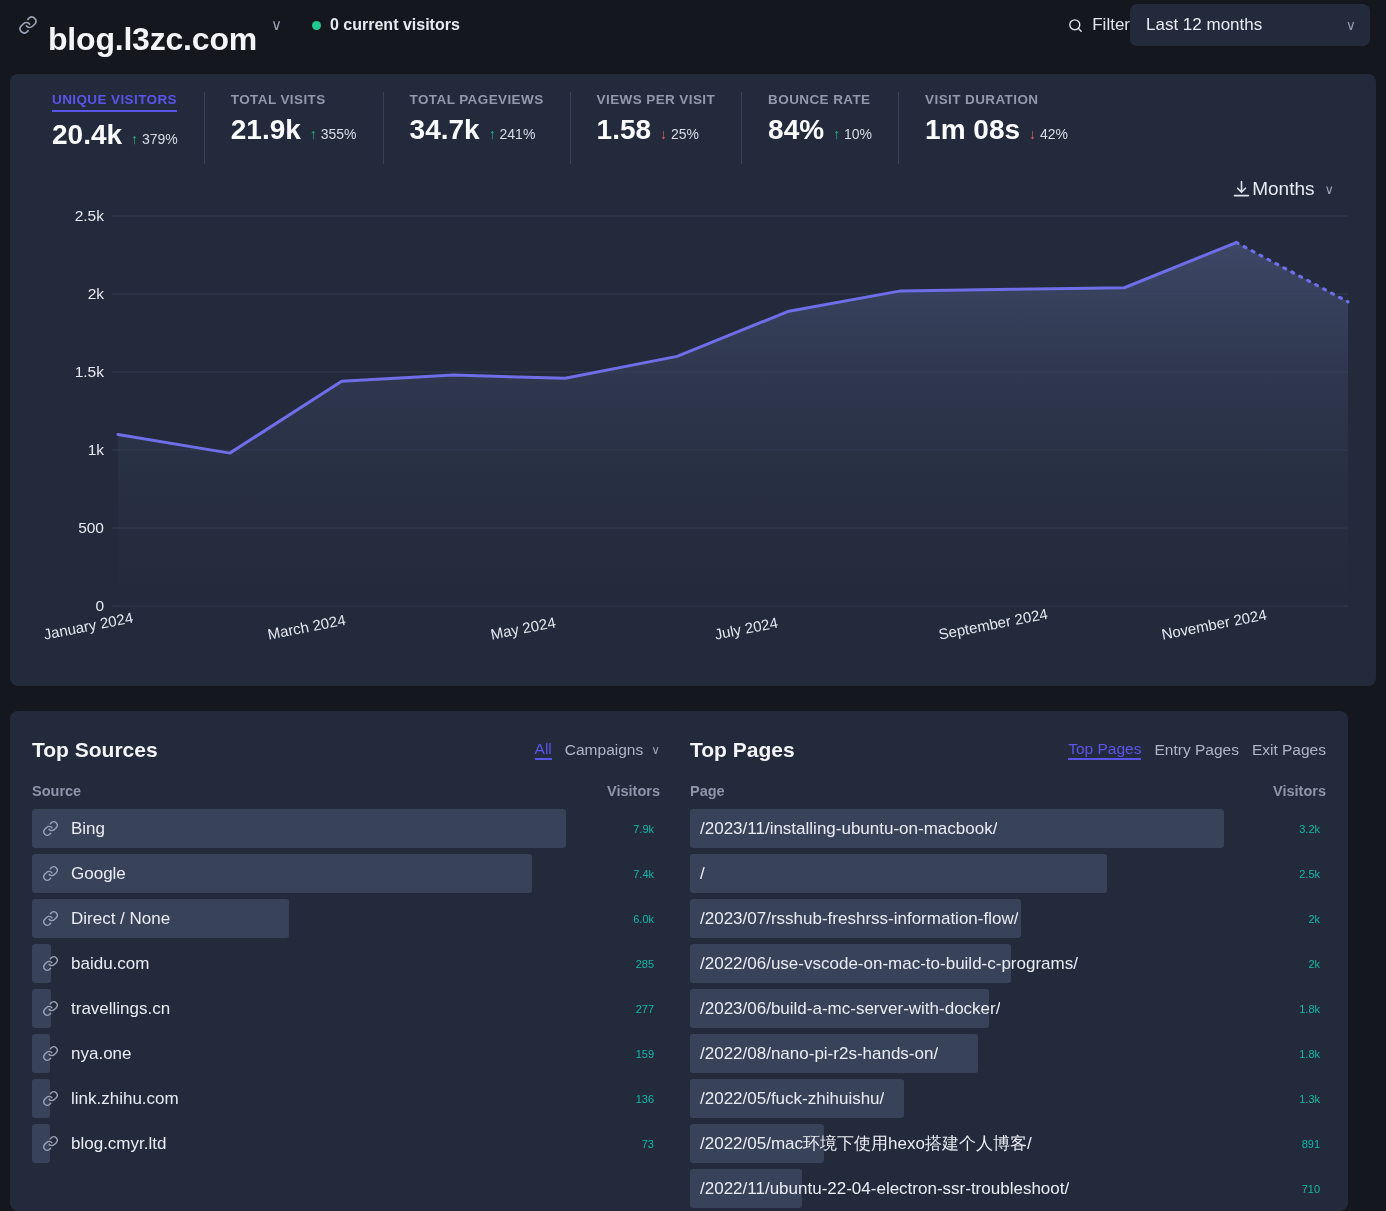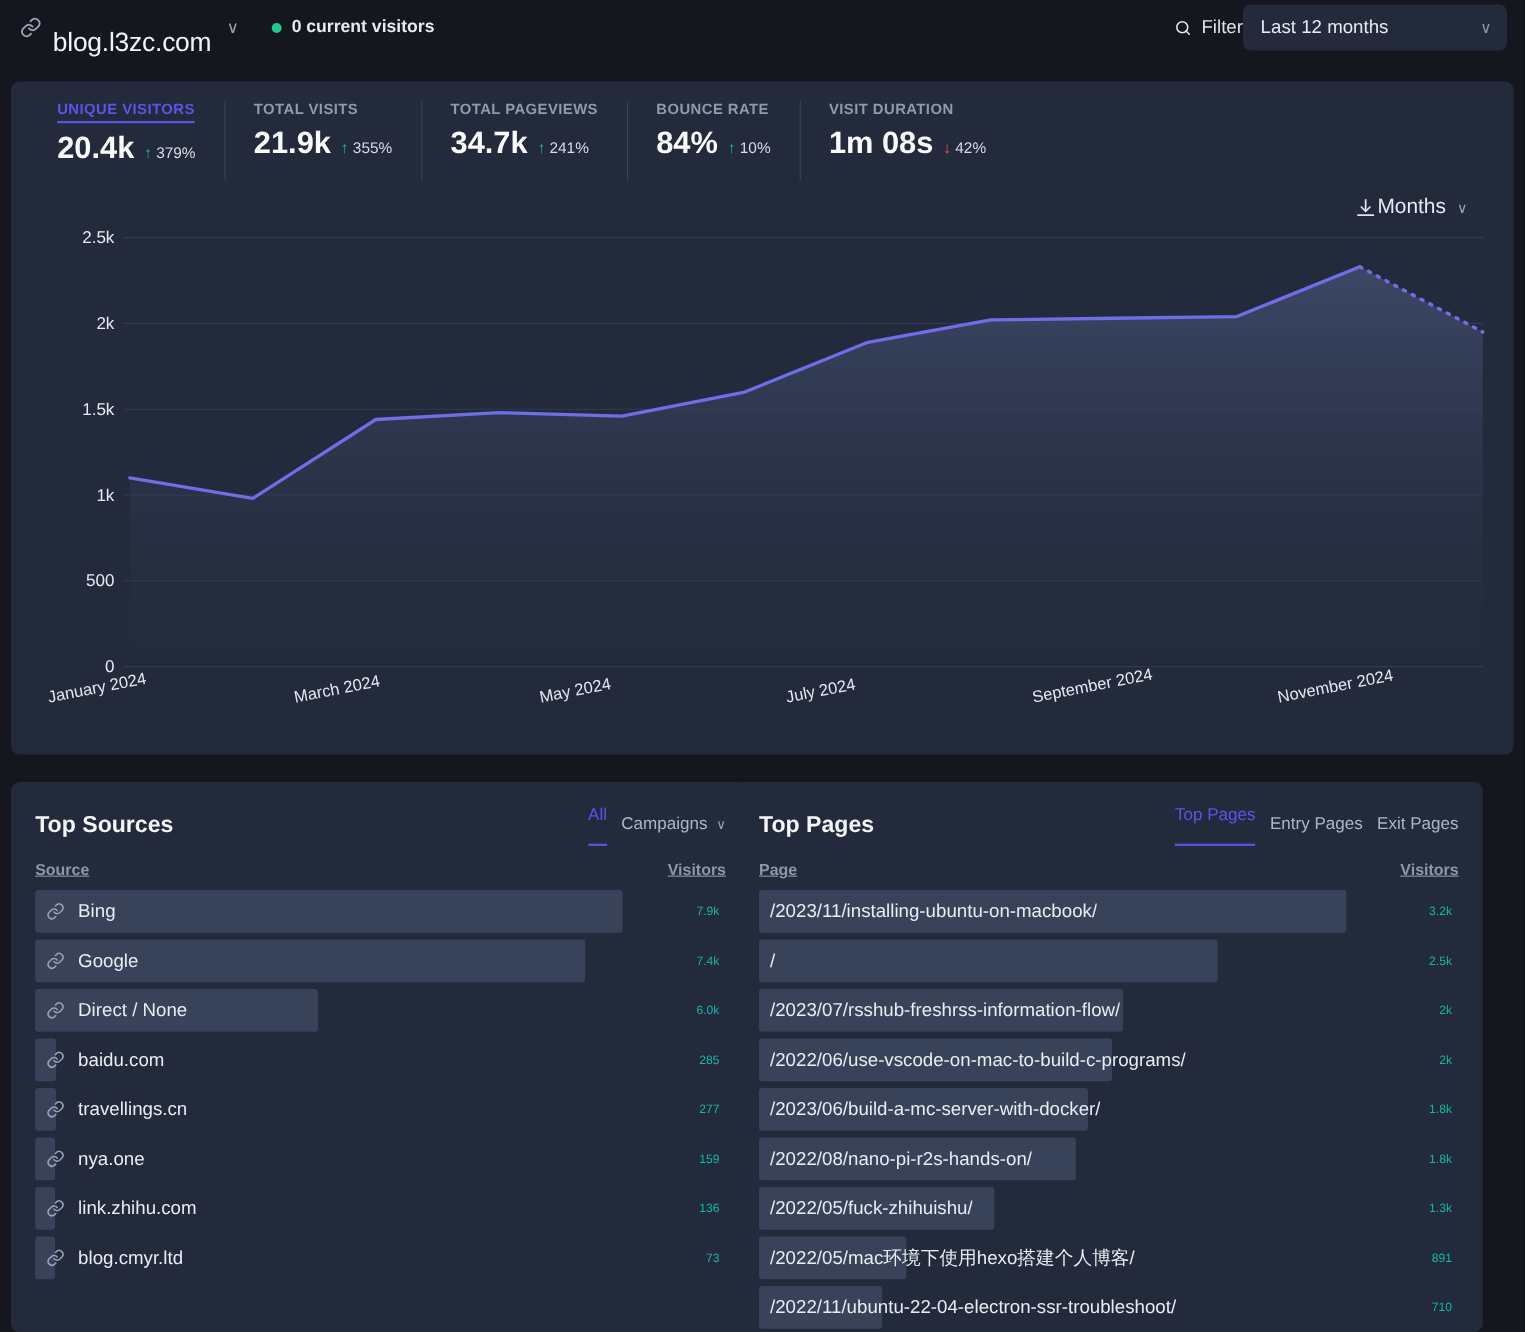--- a/index.html
+++ b/index.html
@@ -12,21 +12,21 @@
   body { position: relative; }
 
   
   .topbar {
     height: 50px; display: flex; align-items: center;
     padding: 0 16px 0 18px; gap: 0;
   }
   .site-block { display: flex; align-items: center; gap: 10px; }
   .link-icon { width: 20px; height: 20px; color: #9aa3b5; flex: none; }
   .site-name {
-    font-size: 24px; font-weight: normal; color: #f2f4f8; letter-spacing: -0.2px; margin-top: 28px;
+    font-size: 32px; font-weight: bold; color: #f2f4f8; letter-spacing: -0.2px; margin-top: 28px;
   }
   .chev { color: #9aa3b5; font-size: 15px; margin-left: 4px; }
   .visitors-block { display: flex; align-items: center; gap: 9px; margin-left: 30px; }
   .live-dot { width: 9px; height: 9px; border-radius: 50%; background: #22c98f; }
   .visitors-text { color: #e7eaf1; font-size: 16px; font-weight: bold; }
   .topbar-right { margin-left: auto; display: flex; align-items: center; gap: 0; }
   .filter-btn { display: flex; align-items: center; gap: 8px; color: #dfe3ec; font-size: 17px; }
   .search-icon { width: 17px; height: 17px; }
   .date-select {
     background: #232a3b; border-radius: 7px; height: 42px;
@@ -84,25 +84,25 @@
     position: absolute; left: 10px; top: 711px; width: 672px; height: 500px;
     padding: 22px 22px 0 22px;
   }
   .bottom-right {
     position: absolute; left: 668px; top: 711px; width: 680px; height: 500px;
     padding: 22px 22px 0 22px;
   }
   .panel-head { display: flex; align-items: center; justify-content: space-between; height: 34px; }
   .panel-title { font-size: 21px; font-weight: bold; color: #f4f6fa; }
   .panel-tabs { display: flex; align-items: center; gap: 13px; font-size: 15.5px; color: #aeb6c6; }
-  .panel-tabs .tab-active { color: #5b54e8; border-bottom: 2px solid #5b54e8; padding-bottom: 17px; }
+  .panel-tabs .tab-active { color: #5b54e8; border-bottom: 2px solid #5b54e8; padding-bottom: 0; }
   .panel-tabs .chev2 { font-size: 12px; color: #9aa3b5; margin-left: -5px; }
   .col-head {
     display: flex; justify-content: space-between; align-items: center;
-    font-size: 14.5px; font-weight: bold; color: #8d96aa; margin-top: 16px; margin-bottom: 7px; text-decoration: underline;
+    font-size: 14.5px; font-weight: bold; color: #8d96aa; margin-top: 16px; margin-bottom: 7px;
   }
   .row {
     position: relative; display: flex; align-items: center; justify-content: space-between;
     height: 45px;
   }
   .row-bar {
     position: absolute; left: 0; top: 3px; bottom: 3px;
     background: #384259; border-radius: 3px;
   }
   .row-label {
@@ -163,20 +163,27 @@
       <div class="metric-row">
         <span class="metric-value">21.9k</span>
         <span class="metric-change"><span class="arrow-up">↑</span> <span>355%</span></span>
       </div>
     </div>
     <div class="metric">
       <span class="metric-label">TOTAL PAGEVIEWS</span>
       <div class="metric-row">
         <span class="metric-value">34.7k</span>
         <span class="metric-change"><span class="arrow-up">↑</span> <span>241%</span></span>
+      </div>
+    </div>
+    <div class="metric">
+      <span class="metric-label">VIEWS PER VISIT</span>
+      <div class="metric-row">
+        <span class="metric-value">1.58</span>
+        <span class="metric-change"><span class="arrow-down">↓</span> <span>25%</span></span>
       </div>
     </div>
     <div class="metric">
       <span class="metric-label">BOUNCE RATE</span>
       <div class="metric-row">
         <span class="metric-value">84%</span>
         <span class="metric-change"><span class="arrow-up">↑</span> <span>10%</span></span>
       </div>
     </div>
     <div class="metric">

